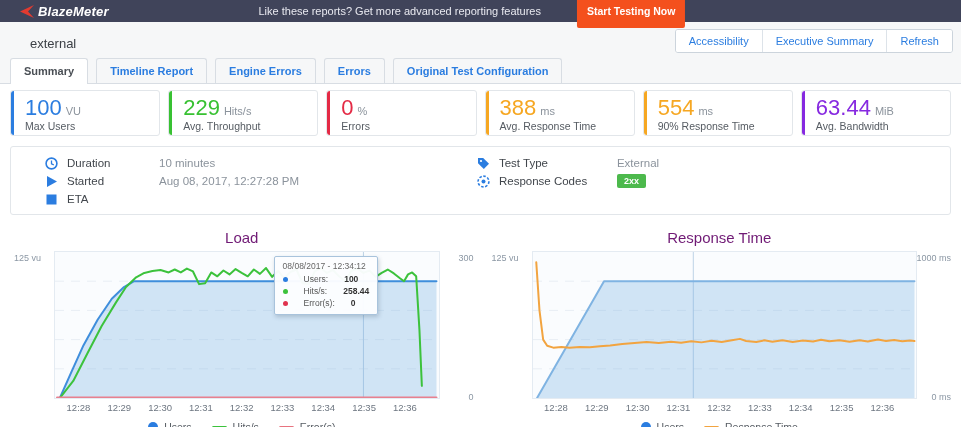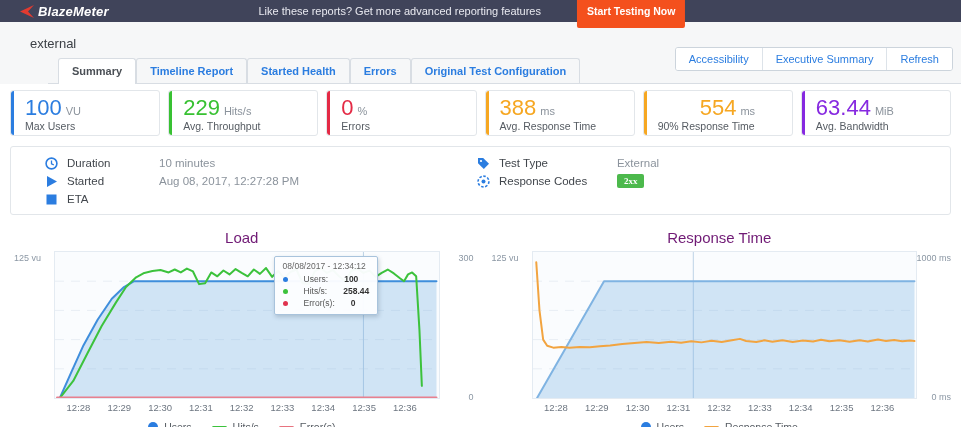--- a/index.html
+++ b/index.html
@@ -10,26 +10,26 @@
   .topbar { height:22px; background:#40445a; display:flex; align-items:center; padding:0 12px; position:relative; }
   .brand { display:flex; align-items:center; gap:4px; margin-left:8px; }
   .brand-name { color:#fff; font-size:13px; font-weight:bold; font-style:italic; letter-spacing:.2px; }
   .promo-group { position:absolute; left:50%; transform:translateX(-52%); display:flex; align-items:center; gap:12px; white-space:nowrap; }
   .promo-text { color:#e8e9f0; font-size:11px; }
   .cta-btn { background:#f4501d; color:#fff; font-size:10.5px; font-weight:bold; border:none; padding:11px 10px; border-radius:2px; cursor:pointer;margin-left:24px; }
 
   
   .subhead { position:relative; height:36px; padding:0 10px; }
   .page-title { position:absolute; left:30px; top:14px; font-size:13px; color:#3c4046; }
-  .btn-group { position:absolute; right:8px; top:25px; display:flex; background:#fff; border:1px solid #ccd4dc; border-radius:3px; overflow:hidden; }
+  .btn-group { position:absolute; right:8px; top:7px; display:flex; background:#fff; border:1px solid #ccd4dc; border-radius:3px; overflow:hidden; }
   .btn-group button { background:#fff; border:none; border-left:1px solid #dde3e9; color:#2b7de0; font-size:11px; padding:5px 13px; cursor:pointer; font-family:inherit; }
   .btn-group button:first-child { border-left:none; }
 
   
-  .tabbar { display:flex; gap:0; padding:0 10px; border-bottom:1px solid #d8dde3; background:#f6f7f8; align-items:flex-start;margin-left:48px; }
+  .tabbar { display:flex; gap:8px; padding:0 10px; border-bottom:1px solid #d8dde3; background:#f6f7f8; align-items:flex-start; }
   .tab { font-size:11px; font-weight:bold; color:#2b7de0; border:1px solid #d8dde3; border-bottom:none; border-radius:3px 3px 0 0; padding:6px 13px; background:#f6f7f8; cursor:pointer; margin-bottom:0; }
   .tab.active { background:#fff; color:#4a4f55; margin-bottom:-1px; padding-bottom:7px; }
 
   
   .content { background:#fff; padding:6px 10px 0; height:calc(427px - 22px - 36px - 23px); }
 
   
   .cards { display:flex; gap:8px; }
   .card { flex:1; position:relative; background:#fff; border:1px solid #e2e6ea; border-radius:3px; padding:5px 10px 6px 14px; height:46px; }
   .card-accent { position:absolute; left:0; top:0; bottom:0; width:3px; border-radius:3px 0 0 3px; }
@@ -38,21 +38,21 @@
   .card-unit { font-size:11px; color:#8b939c;text-align:right; }
   .card-label { font-size:10.5px; color:#555b62; margin-top:0; }
 
   
   .details { margin-top:10px; border:1px solid #e2e6ea; border-radius:3px; background:#fff; padding:7px 0 6px; display:grid; grid-template-columns:46% 54%; }
   .drow { display:flex; align-items:center; height:18px; padding-left:34px; font-size:11.5px; }
   .drow .dicon { width:13px; height:13px; margin-right:9px; flex:0 0 13px; display:inline-flex; }
   .dlabel { width:92px; color:#41464c; }
   .dcol-right .dlabel { width:118px; }
   .dvalue { color:#8b939c; }
-  .badge { background:#4cb94c; color:#fff; font-size:9px; font-weight:bold; padding:2px 7px; border-radius:2px;font-family:Liberation Serif, serif; }
+  .badge { background:#4cb94c; color:#fff; font-size:9px; font-weight:bold; padding:2px 7px; border-radius:2px; }
 
   
   .charts { display:flex; gap:14px; margin-top:12px; }
   .chart { flex:1; position:relative; }
   .chart-title { text-align:center; font-size:15px; color:#701a75; height:24px; line-height:22px; }
   .chart-body { position:relative; height:148px; margin:0 34px 0 44px; background:#fafcfe; border:1px solid #e4ebf2; }
   .chart-body svg { position:absolute; inset:0; width:100%; height:100%; }
   .axis-label { position:absolute; font-size:9px; color:#8b97a4; white-space:nowrap; }
   .axis-tl { top:26px; left:4px; }
   .axis-tr { top:26px; right:0; text-align:right; }
@@ -92,21 +92,21 @@
   <div class="btn-group">
     <button>Accessibility</button>
     <button>Executive Summary</button>
     <button>Refresh</button>
   </div>
 </div>
 
 <div class="tabbar">
   <div class="tab active">Summary</div>
   <div class="tab">Timeline Report</div>
-  <div class="tab">Started Health</div>
+  <div class="tab">Engine Errors</div>
   <div class="tab">Errors</div>
   <div class="tab">Original Test Configuration</div>
 </div>
 
 <div class="content">
 
   <div class="cards">
     <div class="card">
       <span class="card-accent" style="background: rgb(43, 125, 224);"></span>
       <div class="card-valrow">
@@ -135,21 +135,21 @@
       <span class="card-accent" style="background: rgb(246, 167, 34);"></span>
       <div class="card-valrow">
           <span class="card-value" style="color: rgb(246, 167, 34);">388</span>
           <span class="card-unit">ms</span>
         </div>
       <div class="card-label">Avg. Response Time</div>
     </div>
     <div class="card">
       <span class="card-accent" style="background: rgb(246, 167, 34);"></span>
       <div class="card-valrow">
-          <span class="card-value" style="color: rgb(246, 167, 34); margin-left: 42px;">554</span>
+          <span class="card-value" style="color: rgb(246, 167, 34);">554</span>
           <span class="card-unit">ms</span>
         </div>
       <div class="card-label">90% Response Time</div>
     </div>
     <div class="card">
       <span class="card-accent" style="background: rgb(134, 41, 224);"></span>
       <div class="card-valrow">
           <span class="card-value" style="color: rgb(134, 41, 224);">63.44</span>
           <span class="card-unit">MiB</span>
         </div>

